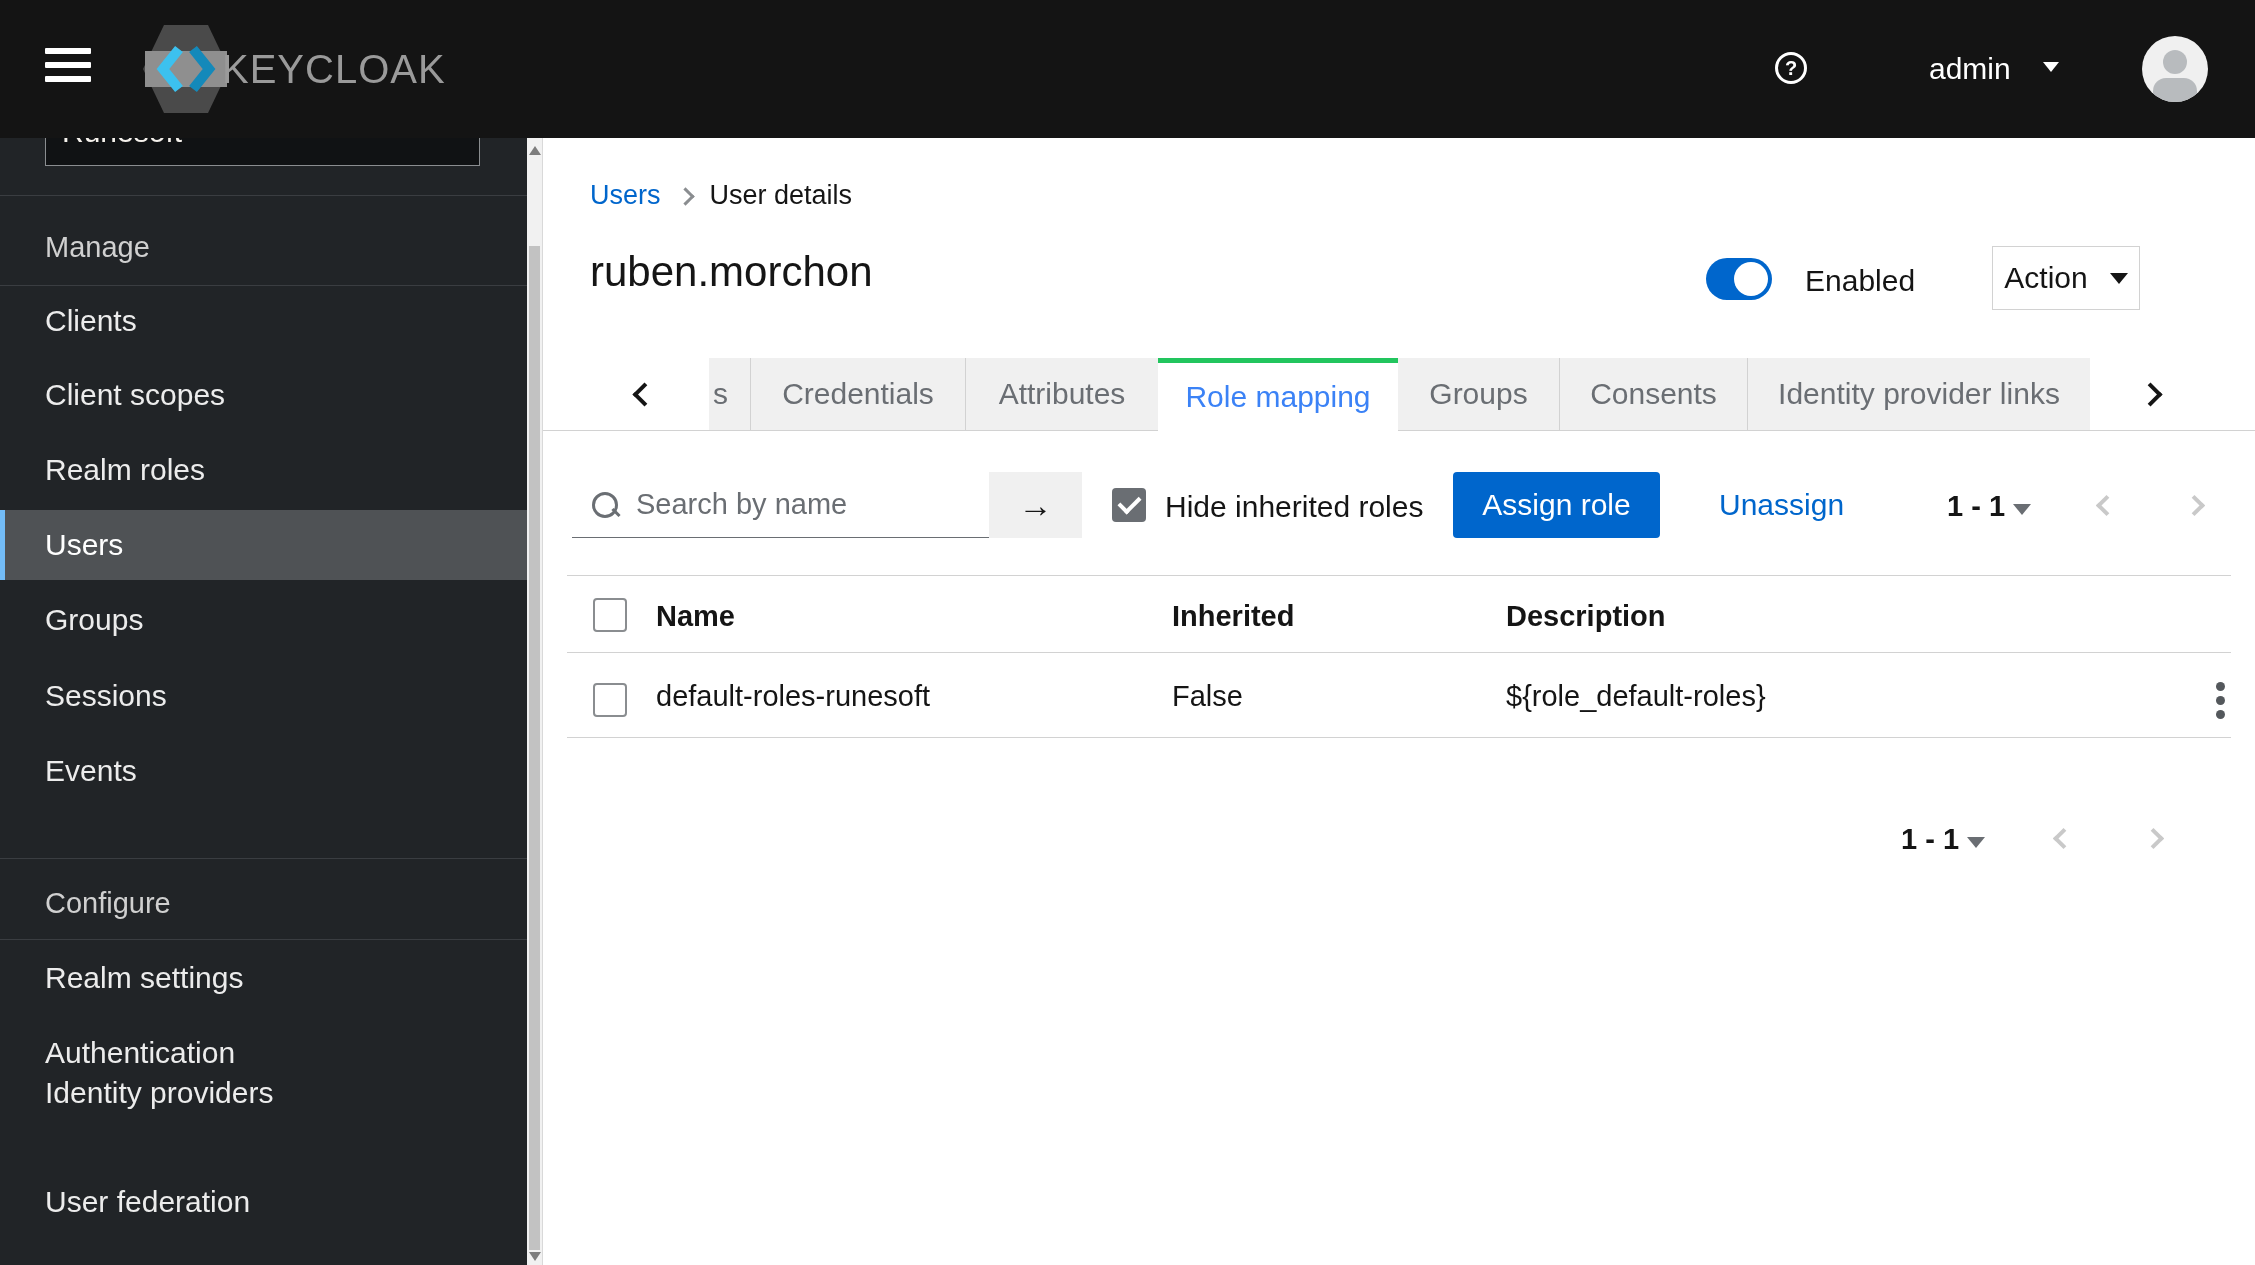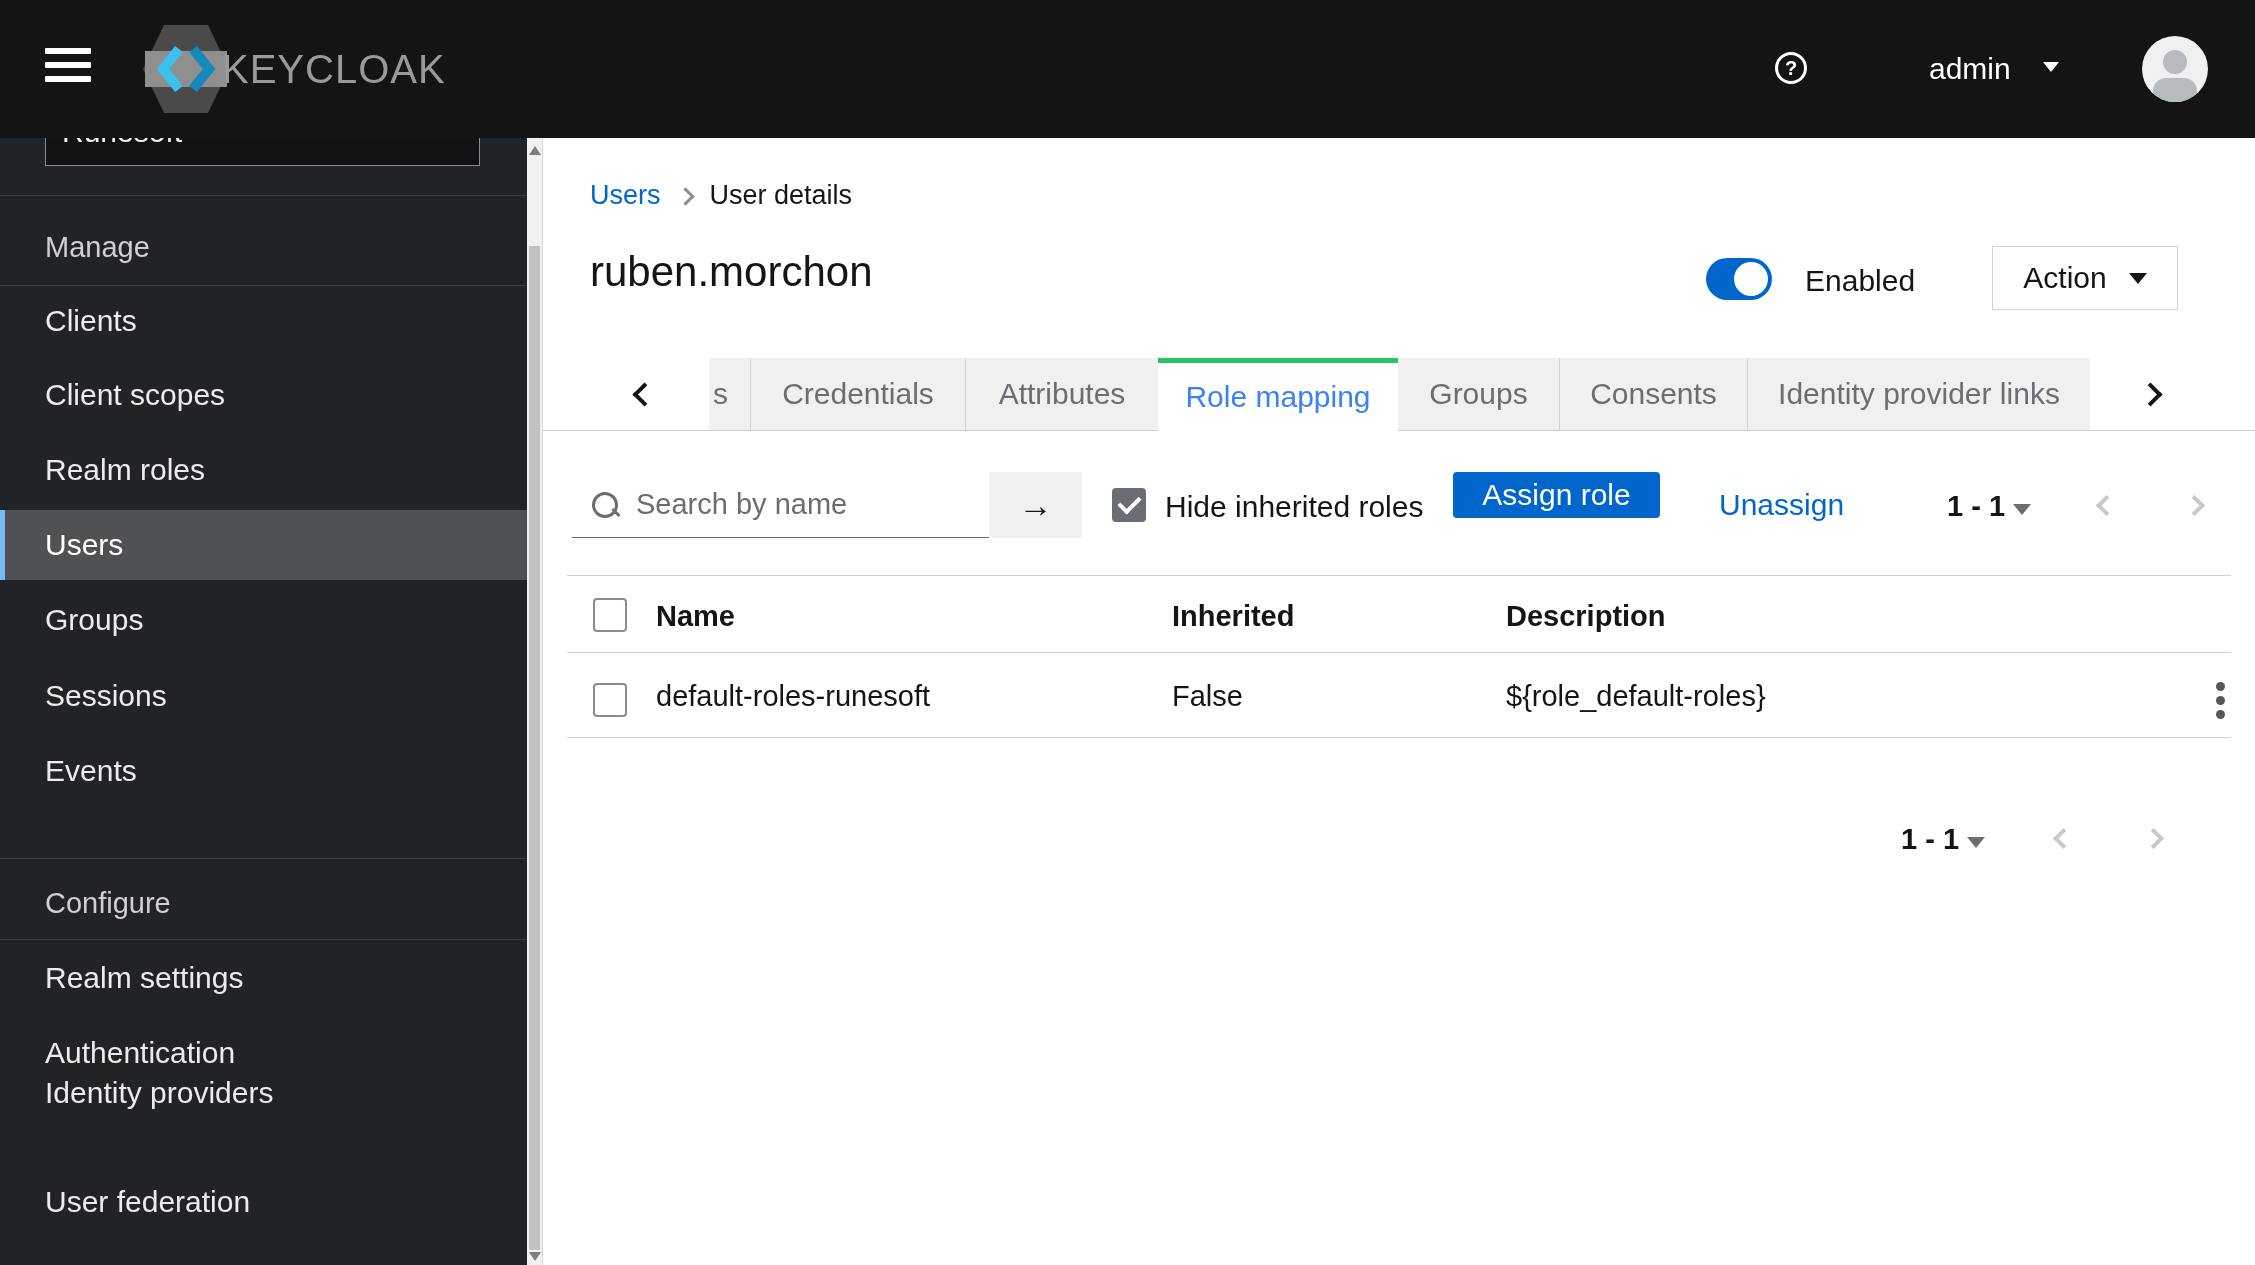--- a/index.html
+++ b/index.html
@@ -45,21 +45,21 @@
   .bc-link{color:#0066cc;cursor:pointer;}
   .bc-current{color:#151515;}
   .bc-chev{display:inline-block;width:10px;height:10px;border-style:solid;border-color:#8a8d90;
            border-width:3px 3px 0 0;transform:rotate(45deg);margin-top:2px;}
 
   .page-title{position:absolute;left:47px;top:112px;font-size:42px;color:#151515;line-height:44px;}
 
   .switch{position:absolute;left:1163px;top:120px;width:66px;height:42px;background:#0066cc;border-radius:21px;cursor:pointer;}
   .switch .knob{position:absolute;right:4px;top:4px;width:34px;height:34px;background:#fff;border-radius:50%;}
   .enabled-label{position:absolute;left:1262px;top:126px;font-size:30px;color:#151515;}
-  .action-btn{position:absolute;left:1449px;top:108px;width:186px;height:64px;background:#fff;border:1px solid #d2d2d2;
+  .action-btn{position:absolute;left:1449px;top:108px;width:148px;height:64px;background:#fff;border:1px solid #d2d2d2;
               box-sizing:border-box;display:flex;align-items:center;justify-content:center;gap:22px;font-size:30px;color:#151515;cursor:pointer;}
   .action-caret{width:0;height:0;border-left:9px solid transparent;border-right:9px solid transparent;border-top:11px solid #151515;}
 
   
   .tabstrip{position:absolute;left:0;top:220px;width:1712px;height:73px;}
   .strip-line{position:absolute;left:0;bottom:0;width:1712px;height:1px;background:#d2d2d2;}
   .tabscroll-left{position:absolute;left:0;top:0;width:166px;height:72px;display:flex;align-items:center;justify-content:center;padding-left:36px;box-sizing:border-box;cursor:pointer;}
   .tabscroll-right{position:absolute;left:1547px;top:0;width:120px;height:72px;display:flex;align-items:center;justify-content:center;cursor:pointer;}
   .tscroll-chev{display:inline-block;width:13px;height:13px;border-style:solid;border-color:#151515;border-width:4px 4px 0 0;}
   .tscroll-chev.left{transform:rotate(-135deg);}
@@ -80,21 +80,21 @@
   .search-go{width:93px;height:66px;background:#f0f0f0;display:flex;align-items:center;justify-content:center;
              font-size:34px;color:#151515;cursor:pointer;border:none;}
   .mag{width:20px;height:20px;border:3px solid #6a6e73;border-radius:50%;position:relative;flex:none;}
   .mag::after{content:"";position:absolute;left:16px;top:16px;width:10px;height:3px;background:#6a6e73;transform:rotate(45deg);}
 
   .cb-checked{position:absolute;left:569px;top:350px;width:34px;height:34px;background:#6a6e73;border-radius:4px;cursor:pointer;}
   .cb-checked::after{content:"";position:absolute;left:7px;top:8px;width:17px;height:9px;
                      border-left:4px solid #fff;border-bottom:4px solid #fff;transform:rotate(-45deg);}
   .hide-label{position:absolute;left:622px;top:352px;font-size:30px;color:#151515;}
 
-  .assign-btn{position:absolute;left:910px;top:334px;width:207px;height:46px;background:#0066cc;color:#fff;
+  .assign-btn{position:absolute;left:910px;top:334px;width:207px;height:66px;background:#0066cc;color:#fff;
               border:none;border-radius:4px;font-size:30px;font-family:"Liberation Sans",sans-serif;cursor:pointer;}
   .unassign-link{position:absolute;left:1176px;top:350px;font-size:30px;color:#0066cc;cursor:pointer;}
 
   .pag-range{font-size:29px;font-weight:bold;color:#151515;}
   .pag-caret{width:0;height:0;border-left:9px solid transparent;border-right:9px solid transparent;border-top:11px solid #6a6e73;}
   .pag-chev{display:inline-block;width:11px;height:11px;border-style:solid;border-color:#c9c9c9;border-width:4px 4px 0 0;}
   .pag-chev.left{transform:rotate(-135deg);}
   .pag-chev.right{transform:rotate(45deg);}
 
   

